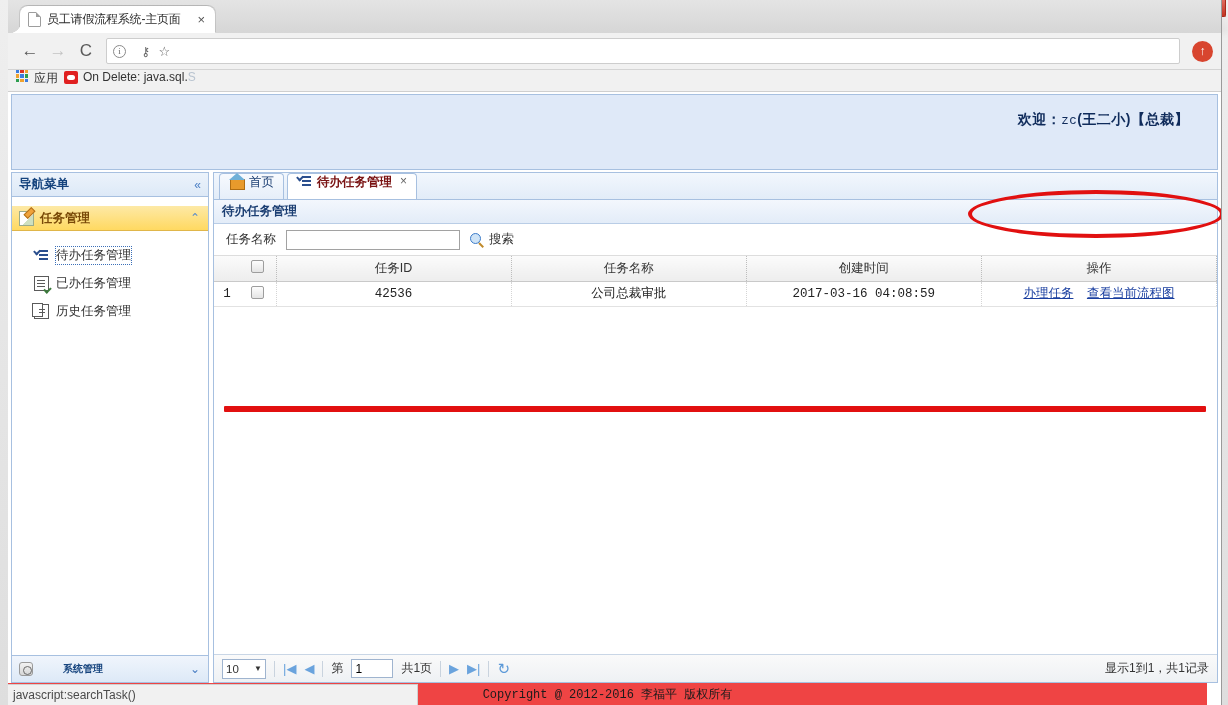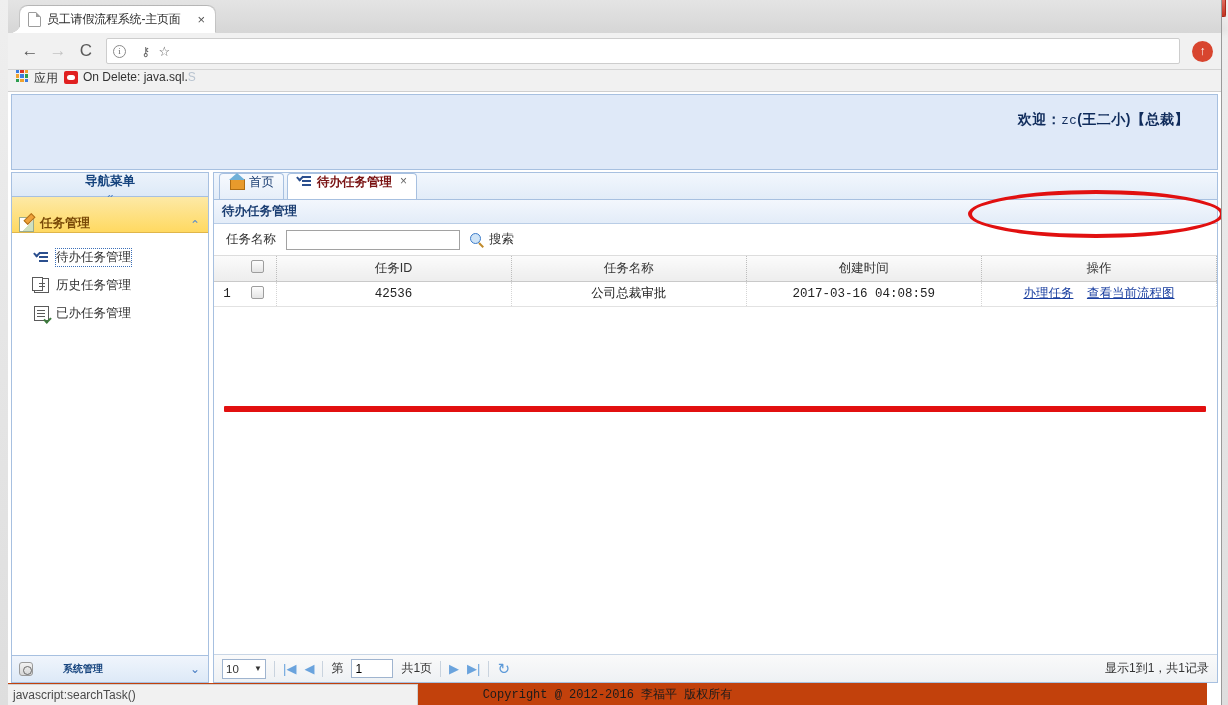--- a/index.html
+++ b/index.html
@@ -188,29 +188,29 @@
   
   .sidebar {
     width:198px; flex:none; display:flex; flex-direction:column;
     border:1px solid #a7c0e0; background:#fff;
   }
   .side-head {
     height:24px; background: linear-gradient(180deg,#ecf3fb,#dde9f7);
     border-bottom:1px solid #a7c0e0;
     display:flex; align-items:center; justify-content:space-between;
     padding:0 7px;
-    flex-direction:column;
   }
   .side-head-t { font-size:12.5px; font-weight:bold; color:#16447e; }
   .chev { color:#4b7fc4; font-size:12px; }
   .accordion-hd {
-    height:36px; background: linear-gradient(180deg,#fde9a6,#ffd961);
+    height:25px; background: linear-gradient(180deg,#fde9a6,#ffd961);
     border-bottom:1px solid #e0b64a;
-    display:flex; align-items:flex-end; padding:0 7px; gap:6px;
+    display:flex; align-items:center; padding:0 7px; gap:6px;
     position:relative;
+    margin-top:9px;
   }
   .accordion-hd .t { font-size:12.5px; font-weight:bold; color:#7a4a08; }
   .accordion-hd .chev { position:absolute; right:8px; color:#5f8fc9; }
   .ico {
     width:15px;height:15px;flex:none;position:relative;display:inline-block;
   }
   
   .ico-edit{background:linear-gradient(135deg,#fff 60%,#cfe0c0 60%);border:1px solid #9aab8c;}
   .ico-edit::after{content:"";position:absolute;right:-2px;top:-2px;width:9px;height:4px;
     background:#f0a23a;transform:rotate(-45deg);border:1px solid #b3731c;}
@@ -345,21 +345,21 @@
     font-size:12px;padding:0 3px;font-family:inherit;
   }
   .pg-refresh { color:#5d9ad8; font-size:15px; }
   .pg-info { margin-left:auto; font-size:12px; color:#333; }
 
   
   .footer-copy {
     position:absolute; left:0; right:14px; bottom:0; height:22px;
     display:flex; align-items:center; justify-content:center;
     font-family:"Liberation Mono","DejaVu Sans Mono",monospace;
-    font-size:12px; color:#1b1b1b; background:#c2410c;
+    font-size:12px; color:#1b1b1b; background:#ef4444;
   }
   .status-tip {
     position:absolute; left:0; bottom:0; width:410px; height:21px;
     background:#f1f1f1; border:1px solid #d0d0d0; border-left:none; border-bottom:none;
     display:flex; align-items:center; padding-left:5px;
     font-size:12px; color:#4a4a4a; z-index:5;
   }
 
   
   .page-scroll {
@@ -464,26 +464,26 @@
             <span class="t">任务管理</span>
             <span class="chev">⌃</span>
           </div>
 
           <div class="side-body">
             <div class="side-item sel">
               <span class="ico ico-tasklist"></span>
               <span class="lbl">待办任务管理</span>
             </div>
             <div class="side-item">
+              <span class="ico ico-doc"></span>
+              <span class="lbl">已办任务管理</span>
+            </div>
+            <div class="side-item">
               <span class="ico ico-hist"></span>
               <span class="lbl">历史任务管理</span>
-            </div>
-            <div class="side-item">
-              <span class="ico ico-doc"></span>
-              <span class="lbl">已办任务管理</span>
             </div>
           </div>
 
           <div class="side-foot">
             <span class="ico ico-sys"></span>
             <span class="t">系统管理</span>
             <span class="chev">⌄</span>
           </div>
         </div>
 

